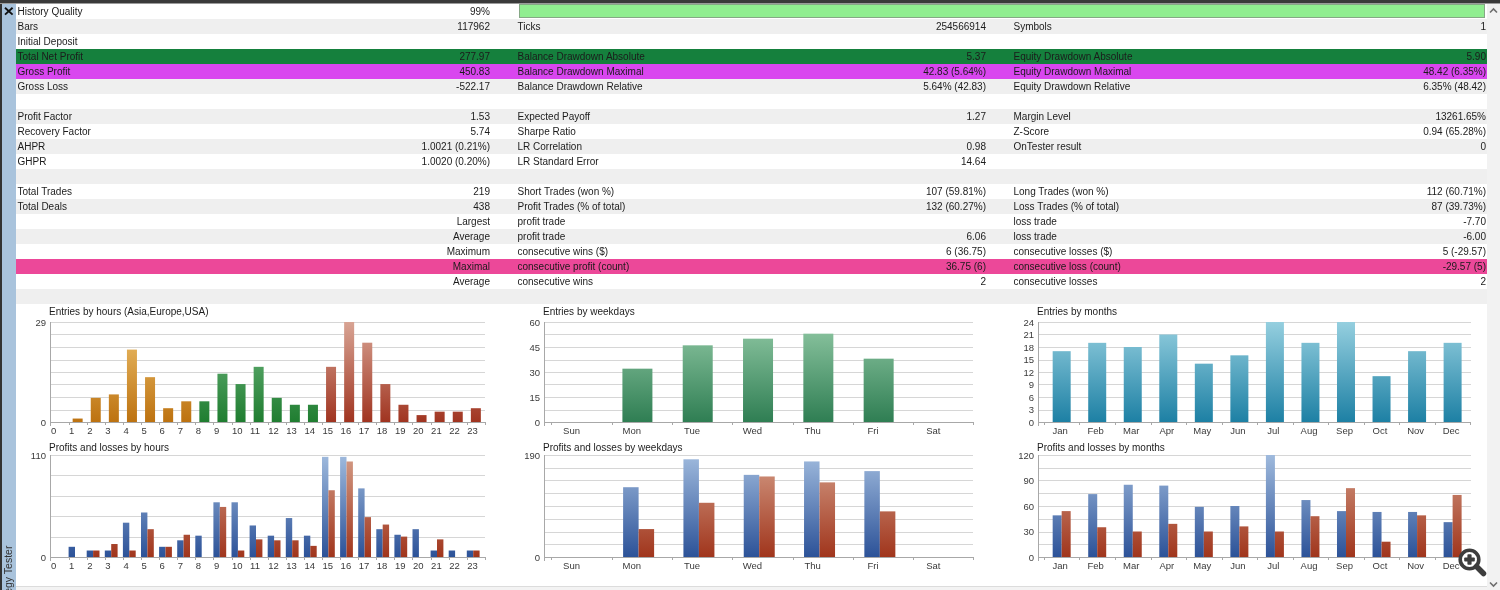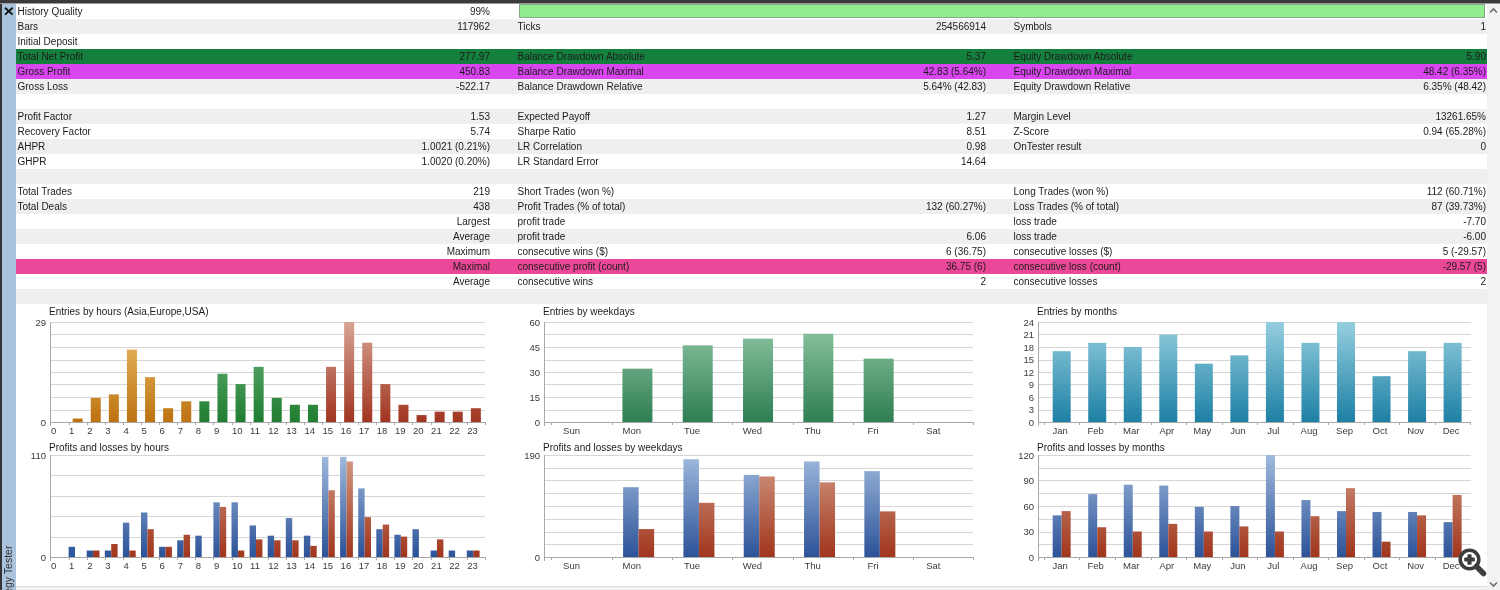--- a/index.html
+++ b/index.html
@@ -62,21 +62,20 @@
     <span class="vl" style="width:474px">1.53</span>
     <span class="lb" style="left:501.5px">Expected Payoff</span>
     <span class="vl" style="width:970px">1.27</span>
     <span class="lb" style="left:997.5px">Margin Level</span>
     <span class="vl" style="width:1470px">13261.65%</span>
   </div>
 <div class="row" style="top:124px;background:#ffffff">
     <span class="lb" style="left:1.5px">Recovery Factor</span>
     <span class="vl" style="width:474px">5.74</span>
     <span class="lb" style="left:501.5px">Sharpe Ratio</span>
-    <span class="vl" style="width:970px">8.51</span>
     <span class="lb" style="left:997.5px">Z-Score</span>
     <span class="vl" style="width:1470px">0.94 (65.28%)</span>
   </div>
 <div class="row" style="top:139px;background:#efefef">
     <span class="lb" style="left:1.5px">AHPR</span>
     <span class="vl" style="width:474px">1.0021 (0.21%)</span>
     <span class="lb" style="left:501.5px">LR Correlation</span>
     <span class="vl" style="width:970px">0.98</span>
     <span class="lb" style="left:997.5px">OnTester result</span>
     <span class="vl" style="width:1470px">0</span>
@@ -85,20 +84,21 @@
     <span class="lb" style="left:1.5px">GHPR</span>
     <span class="vl" style="width:474px">1.0020 (0.20%)</span>
     <span class="lb" style="left:501.5px">LR Standard Error</span>
     <span class="vl" style="width:970px">14.64</span>
   </div>
 <div class="row" style="top:169px;background:#efefef"></div>
 <div class="row" style="top:184px;background:#ffffff">
     <span class="lb" style="left:1.5px">Total Trades</span>
     <span class="vl" style="width:474px">219</span>
     <span class="lb" style="left:501.5px">Short Trades (won %)</span>
+    <span class="vl" style="width:970px">107 (59.81%)</span>
     <span class="lb" style="left:997.5px">Long Trades (won %)</span>
     <span class="vl" style="width:1470px">112 (60.71%)</span>
   </div>
 <div class="row" style="top:199px;background:#efefef">
     <span class="lb" style="left:1.5px">Total Deals</span>
     <span class="vl" style="width:474px">438</span>
     <span class="lb" style="left:501.5px">Profit Trades (% of total)</span>
     <span class="vl" style="width:970px">132 (60.27%)</span>
     <span class="lb" style="left:997.5px">Loss Trades (% of total)</span>
     <span class="vl" style="width:1470px">87 (39.73%)</span>

